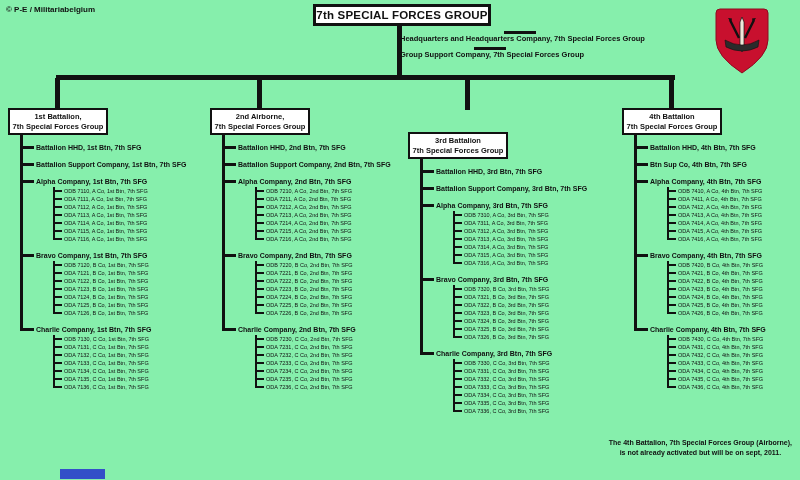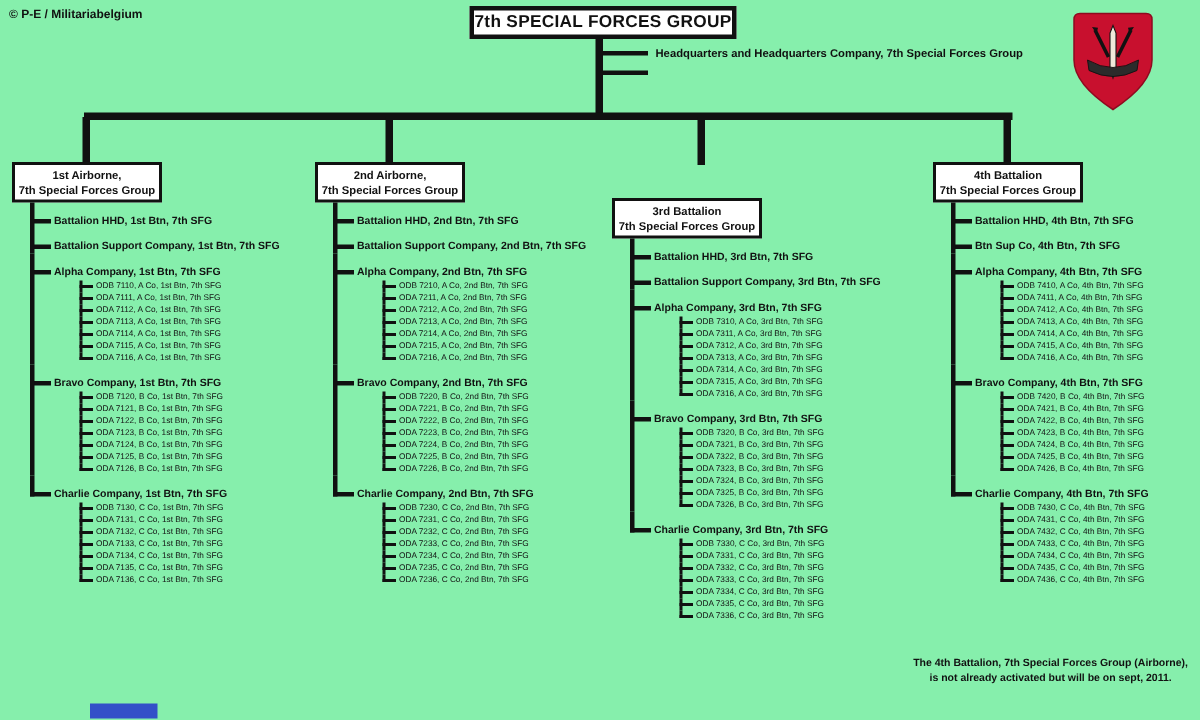--- a/index.html
+++ b/index.html
@@ -9,21 +9,21 @@
   #watermark{position:absolute;left:6px;top:5px;font-size:8px;font-weight:bold;}
   
   #titlebox{position:absolute;left:313px;top:4px;width:172px;height:16px;border:3px solid #111;
             text-align:center;line-height:16px;font-weight:bold;font-size:11.5px;letter-spacing:.2px;background:#fff;}
   
   .vline,.hline,.drop{position:absolute;background:#111;}
   #trunk{left:397px;top:26px;width:5px;height:51px;}
   #distrib{left:56px;top:75px;width:619px;height:4.5px;}
   .drop{top:78px;width:4.5px;height:32px;}
   
-  .gu-row{position:absolute;left:400px;display:flex;align-items:center;}
+  .gu-row{position:absolute;left:400px;display:flex;align-items:center;flex-direction:column;}
   .gu-tick{width:32px;height:3px;background:#111;margin-right:5px;}
   .gu-lbl{font-size:7.5px;font-weight:bold;white-space:nowrap;}
   
   .col{position:absolute;top:108px;width:200px;}
   .bbox{width:94px;border:2.5px solid #111;background:#fff;text-align:center;
         font-weight:bold;font-size:7.5px;line-height:9.5px;padding:2px 1px;}
   ul.units{list-style:none;margin:0 0 0 12px;padding:0;}
   ul.units>li{position:relative;padding-left:16px;}
   ul.units>li::before{content:"";position:absolute;left:0;top:11px;width:14px;height:2.5px;background:#111;}
   ul.units>li::after{content:"";position:absolute;left:0;top:0;width:2.5px;height:100%;background:#111;}
@@ -58,29 +58,30 @@
   </svg>
 
   <div id="trunk" class="vline"></div>
   <div id="group-units">
       <div class="gu-row" style="top: 31px;">
         <span class="gu-tick"></span>
         <span class="gu-lbl">Headquarters and Headquarters Company,  7th Special Forces Group</span>
       </div>
       <div class="gu-row" style="top: 47px;">
         <span class="gu-tick"></span>
+        <span class="gu-lbl">Group Support Company,  7th Special Forces Group</span>
       </div>
     </div>
   <div id="distrib" class="hline"></div>
 
   <div id="cols">
       <div class="drop" style="left: 55px;"></div>
       <div class="col" style="left: 8px;">
         <div class="bbox">
-          <div>1st Airborne,</div>
+          <div>1st Battalion,</div>
           <div>7th Special Forces Group</div>
         </div>
         <ul class="units">
           <li>
             <div class="lbl">Battalion HHD, 1st Btn, 7th SFG</div>
           </li>
           <li>
             <div class="lbl">Battalion Support Company, 1st Btn, 7th SFG</div>
           </li>
           <li>

